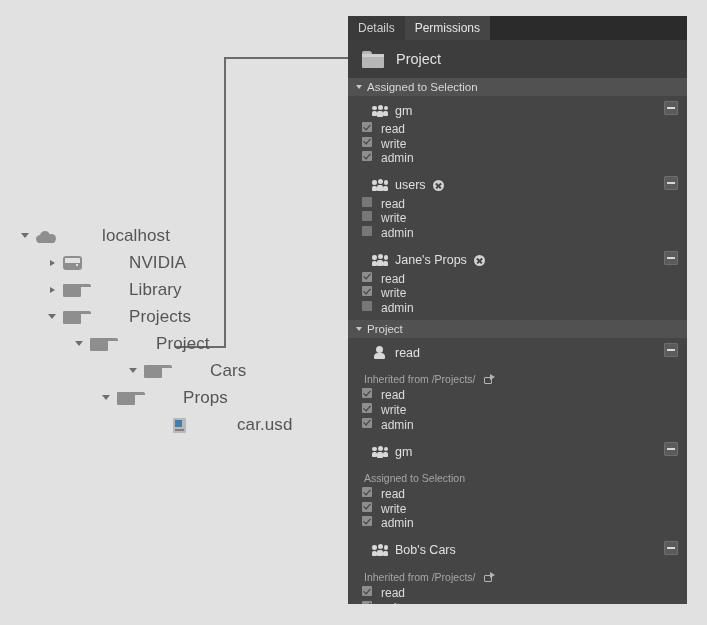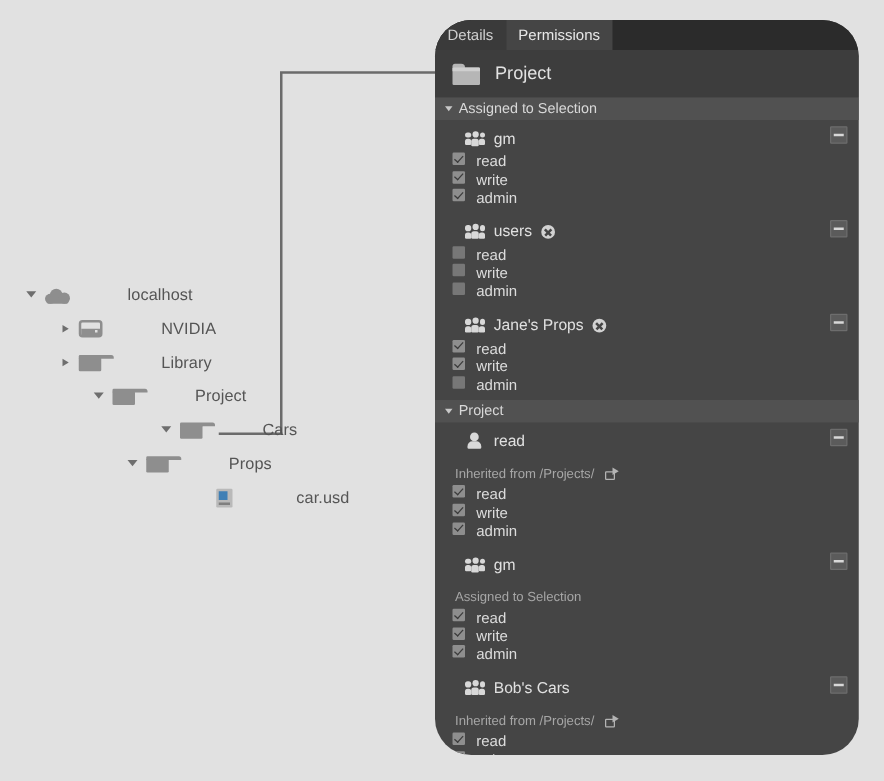--- a/index.html
+++ b/index.html
@@ -38,21 +38,21 @@
     border-bottom: 3.6px solid transparent;
   }
   .tw-arrow.down i {
     border-left: 4.2px solid transparent;
     border-right: 4.2px solid transparent;
     border-top: 5.4px solid #6e6e6e;
     border-bottom: 0;
   }
   .tw-arrow.none i { border: 0; }
   .tree-icon { width: 22px; flex: 0 0 22px; height: 18px; position: relative; margin-right: 8px; }
-  .tree-label { color: #555; font-size: 13px; letter-spacing: .1px; padding-left: 37px; }
+  .tree-label { color: #555; font-size: 17px; letter-spacing: .1px; padding-left: 37px; }
 
   
   .ic-cloud { position: absolute; left: 1px; top: 4px; width: 20px; height: 11px; }
   .ic-cloud .b { position: absolute; background: #8e8e8e; border-radius: 50%; }
   .ic-cloud .b1 { left: 0px; top: 4px;  width: 9px;  height: 8px; }
   .ic-cloud .b2 { left: 4px; top: 0px;  width: 10px; height: 10px; }
   .ic-cloud .b3 { left: 11px; top: 3px; width: 9px;  height: 9px; }
   .ic-cloud .b4 { left: 1px; top: 7px;  width: 18px; height: 5px; border-radius: 3px; }
 
   
@@ -69,21 +69,20 @@
   
   .ic-file { position: absolute; left: 3px; top: 2px; width: 13px; height: 15px; background: #b9b9b9; border-radius: 1px; }
   .ic-file .sq { position: absolute; left: 2px; top: 2px; width: 7px; height: 7px; background: #3f7fb5; }
   .ic-file .ln { position: absolute; left: 2px; bottom: 2px; width: 9px; height: 2px; background: #7f7f7f; }
 
   
   #panel {
     position: absolute; left: 348px; top: 16px; width: 339px; height: 588px;
     background: #454545; color: #d6d6d6; font-size: 12px;
     overflow: hidden;
-    border-radius: 29px;
   }
   #tabbar { display: flex; height: 24px; background: #2b2b2b; align-items: stretch; }
   .tab {
     display: flex; align-items: center; padding: 0 10px;
     font-size: 12px; color: #c9c9c9; background: #2b2b2b;
   }
   .tab.inactive { background: #3a3a3a; color: #cfcfcf; }
   .tab.active { background: #454545; color: #e8e8e8; }
 
   #panel-header {
@@ -209,20 +208,32 @@
           <i></i>
         </span>
         <div class="tree-icon">
           <div class="ic-folder">
             <div class="tab"></div>
             <div class="body"></div>
           </div>
         </div>
         <span class="tree-label">Library</span>
       </div>
+      <div class="tree-row" style="padding-left: 45px;">
+        <span class="tw-arrow down">
+          <i></i>
+        </span>
+        <div class="tree-icon">
+          <div class="ic-folder">
+            <div class="tab"></div>
+            <div class="body"></div>
+          </div>
+        </div>
+        <span class="tree-label">Projects</span>
+      </div>
       <div class="tree-row" style="padding-left: 72px;">
         <span class="tw-arrow down">
           <i></i>
         </span>
         <div class="tree-icon">
           <div class="ic-folder">
             <div class="tab"></div>
             <div class="body"></div>
           </div>
         </div>

